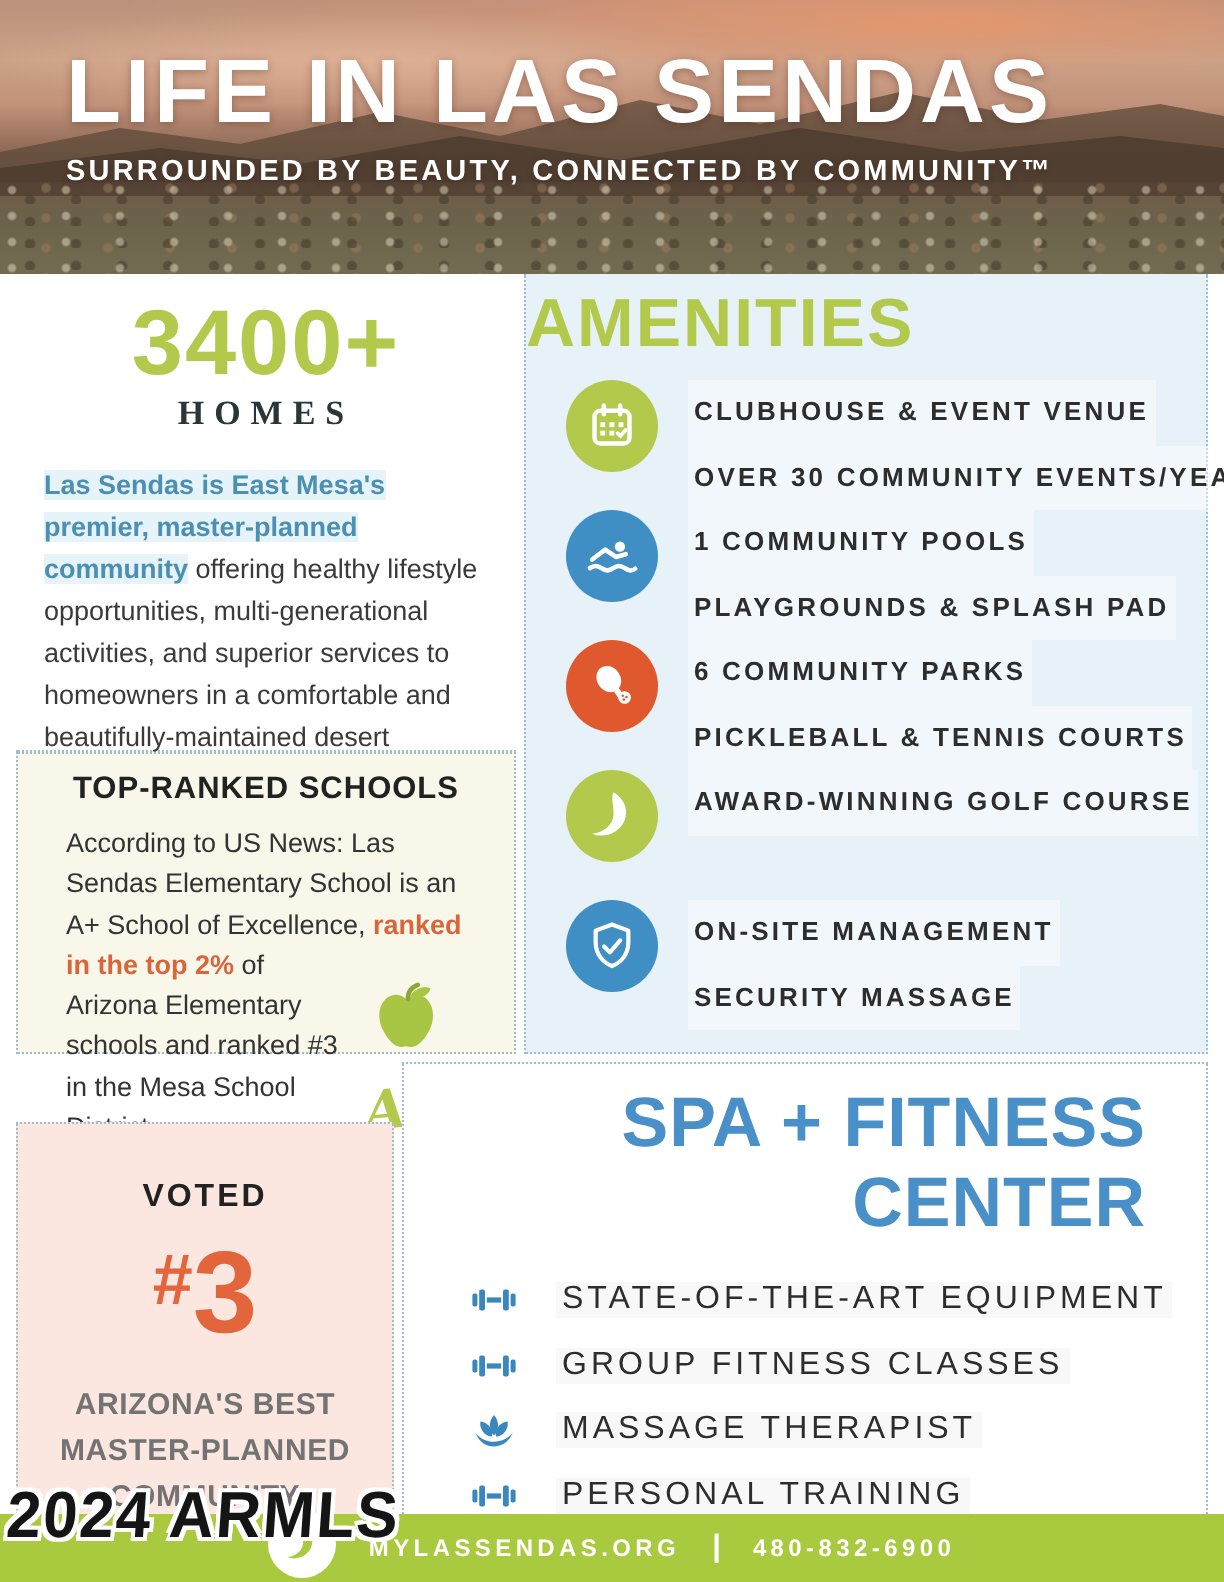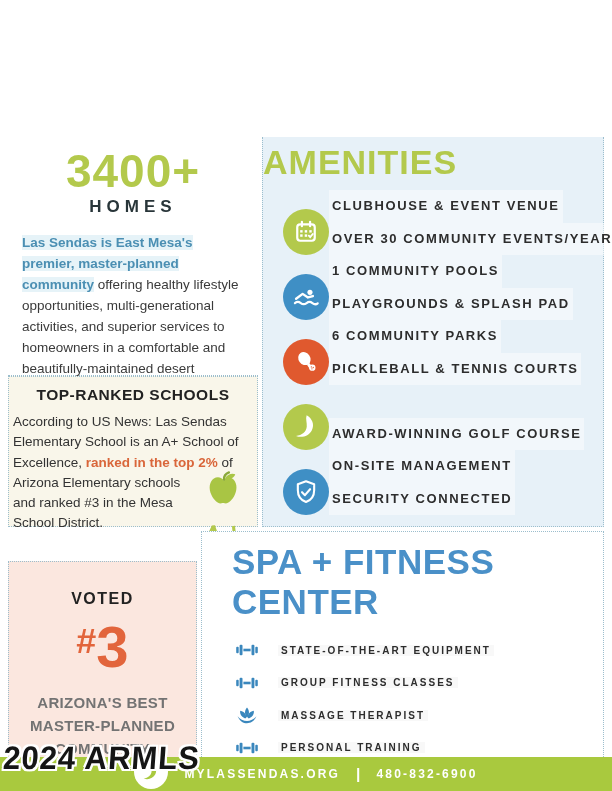--- a/index.html
+++ b/index.html
@@ -27,83 +27,94 @@
   }
   .hero-inner { position:absolute; left:33px; top:22px; z-index:3; }
   .hero-title { color:#ffffff; font-size:45px; font-weight:bold; letter-spacing:2px;
     text-shadow:0 1px 4px rgba(60,30,20,.35); line-height:1.05; }
   .hero-sub { color:#ffffff; font-size:14.5px; font-weight:bold; letter-spacing:1.6px;
     margin-top:9px; text-shadow:0 1px 3px rgba(60,30,20,.4); }
 
   
   .panel { position:absolute; }
   .homes-panel   { left:8px;  top:137px; width:250px; height:239px; background:#ffffff; border-bottom:1px dotted #9cbecd; padding:10px 14px 0; text-align:left; }
-  .schools-panel { left:8px;  top:376px; width:250px; height:151px; background:#f9f6ea; padding:9px 4px 0; }
+  .schools-panel { left:8px;  top:376px; width:250px; height:151px; background:#f9f6ea; padding:9px 24px 0; }
   .amenities-panel { left:262px; top:137px; width:342px; height:390px; background:#e7f1f8;
     border-left:1px dotted #9cbecd; border-right:1px dotted #9cbecd; border-bottom:1px dotted #9cbecd; padding:6px 0 0; }
   .award-panel { left:8px; top:561px; width:189px; height:226px; background:#fbe7df; padding:28px 10px 0; text-align:center; }
   .spa-panel   { left:201px; top:531px; width:403px; height:226px; background:#ffffff; padding:8px 0 0 30px; }
   .schools-panel, .award-panel, .spa-panel { border:1px dotted #9cbecd; }
   .spa-panel { border-bottom:none; } .award-panel { border-bottom:none; }
 
   
   .stat-number { color:#b3c94c; font-size:46px; font-weight:bold; text-align:center; letter-spacing:1px; line-height:1.05; }
-  .stat-label  { color:#283539; font-size:17px; font-weight:bold; text-align:center; letter-spacing:5px; margin-top:2px; }
+  .stat-label  { color:#283539; font-size:17px; font-weight:bold; text-align:center; letter-spacing:5px; margin-top:2px;font-family:Liberation Serif, serif; }
   .homes-text { margin-top:16px; font-size:13.5px; line-height:1.55; color:#3a3a3a; }
   .homes-lead { color:#4b8fb3; font-weight:bold; background:rgba(210,233,243,.55); }
 
   
   .schools-title { text-align:center; font-size:15.5px; font-weight:bold; color:#222; letter-spacing:.5px; margin-bottom:8px; }
   .schools-text { font-size:13.5px; line-height:1.5; color:#333; }
   .schools-hl { color:#d9663a; font-weight:bold; }
   .apple-float { float:right; width:58px; height:80px; margin:14px 0 0 6px; text-align:center; shape-outside:margin-box; }
   .aplus { display:block; color:#b3c94c; font-size:27px; font-weight:bold; font-style:italic;
     font-family:"DejaVu Serif", serif; transform:rotate(-6deg); margin-top:-4px; }
 
   
   .amen-title { text-align:left; color:#b3c94c; font-size:34px; font-weight:bold; letter-spacing:1px; margin-bottom:8px; }
-  .amenity { display:flex; align-items:flex-end; padding-left:20px; height:65px; }
+  .amenity { display:flex; align-items:flex-start; gap:15px; padding-left:20px; height:65px; }
   .circle { flex:0 0 46px; width:46px; height:46px; border-radius:50%; display:flex; align-items:center; justify-content:center; }
   .ic-green { background:#b3c94c; } .ic-blue { background:#3f8fc5; } .ic-orange { background:#e0592e; }
   .amenity-lines { display:flex; flex-direction:column; }
   .aline { font-size:13px; font-weight:bold; color:#2d2d2d; letter-spacing:1.6px; line-height:32.5px;
     background:rgba(255,255,255,.45); padding:0 3px; align-self:flex-start; white-space:nowrap; }
 
   
   .voted { font-size:16px; font-weight:bold; color:#222; letter-spacing:1.5px; }
   .rank { color:#e2653c; font-size:58px; font-weight:bold; line-height:1.15; margin:6px 0 10px; }
   .rank .hash { font-size:.62em; vertical-align:14px; }
   .award-title { font-size:15px; font-weight:bold; color:#737373; line-height:1.55; letter-spacing:.3px; }
   .award-src { margin-top:22px; color:#dd7352; font-size:15px; font-weight:bold; line-height:1.5; }
 
   
-  .spa-title { text-align:left; color:#4a90c8; font-size:35px; font-weight:bold; letter-spacing:.5px; margin:2px 30px 12px 0; }
+  .spa-title { text-align:right; color:#4a90c8; font-size:35px; font-weight:bold; letter-spacing:.5px; margin:2px 30px 12px 0; }
   .spa-item { display:flex; align-items:center; gap:16px; height:32.5px; }
   .spa-ic { flex:0 0 30px; width:30px; height:26px; display:flex; align-items:center; justify-content:center; }
-  .spa-label { font-size:10px; font-weight:bold; color:#2d2d2d; letter-spacing:2px;
+  .spa-label { font-size:16px; font-weight:normal; color:#2d2d2d; letter-spacing:2px;
     background:rgba(245,245,245,.7); padding:0 3px; white-space:nowrap; }
 
   
   .footer { position:absolute; left:0; top:757px; width:612px; height:34px; background:#a9c93e;
     display:flex; align-items:center; justify-content:center; gap:16px; }
   .footer-logo { width:34px; height:34px; border-radius:50%; background:#ffffff; display:flex;
     align-items:center; justify-content:center; margin-top:-4px; }
   .footer-text { color:#ffffff; font-size:12px; font-weight:bold; letter-spacing:2.2px; }
   .footer-sep { color:#ffffff; font-weight:bold; font-size:15.5px; }
 
   
   .watermark { position:absolute; left:2px; top:741px; z-index:9; color:#151515; font-size:31px; font-weight:bold;
     letter-spacing:1px; transform:skewX(-4deg) scaleY(1.05); transform-origin:left bottom;
     text-shadow:-2px -2px 0 #fff, 2px -2px 0 #fff, -2px 2px 0 #fff, 2px 2px 0 #fff, 0 2px 0 #fff, 2px 0 0 #fff; }
 </style>
 </head>
 <body>
 
 <div class="page">
 
+  <div class="hero">
+    <svg class="hero-mtn" viewBox="0 0 612 60" preserveAspectRatio="none">
+      <path d="M0,38 L60,26 L120,34 L190,18 L250,30 L320,12 L380,24 L450,8 L520,22 L580,14 L612,20 L612,60 L0,60 Z" fill="#5d4a3a" opacity=".75"></path>
+      <path d="M0,46 L80,36 L150,44 L230,30 L310,42 L400,26 L480,38 L560,30 L612,36 L612,60 L0,60 Z" fill="#4c3c2f" opacity=".85"></path>
+    </svg>
+    <div class="hero-ground"></div>
+    <div class="hero-inner">
+      <div class="hero-title">LIFE IN LAS SENDAS</div>
+      <div class="hero-sub">SURROUNDED BY BEAUTY, CONNECTED BY COMMUNITY™</div>
+    </div>
+  </div>
 
   <div class="panel homes-panel">
     <div class="stat-number">3400+</div>
     <div class="stat-label">HOMES</div>
     <div class="homes-text">
       <span class="homes-lead">Las Sendas is East Mesa's premier, master-planned community</span><span> offering healthy lifestyle opportunities, multi-generational activities, and superior services to homeowners in a comfortable and beautifully-maintained desert environment with scenic mountain and valley views.</span>
     </div>
   </div>
 
   <div class="panel amenities-panel">
@@ -177,21 +188,21 @@
 
     <div class="amenity">
       <span class="circle ic-blue">
         <svg width="28" height="28" viewBox="0 0 24 24">
           <path d="M12 2.8l7 2.6v5c0 5-2.9 8.6-7 10.2-4.1-1.6-7-5.2-7-10.2v-5z" fill="none" stroke="#fff" stroke-width="1.8" stroke-linejoin="round"></path>
           <path d="M8.6 12.2l2.5 2.5 4.4-5.1" stroke="#fff" stroke-width="1.8" fill="none" stroke-linecap="round" stroke-linejoin="round"></path>
         </svg>
       </span>
       <div class="amenity-lines">
         <span class="aline">ON-SITE MANAGEMENT</span>
-        <span class="aline">SECURITY CONNECTED</span>
+        <span class="aline">SECURITY MASSAGE</span>
       </div>
     </div>
   </div>
 
   <div class="panel schools-panel">
     <div class="schools-title">TOP-RANKED SCHOOLS</div>
     <div class="schools-text">
       <span>According to US News: Las Sendas Elementary School is an A+ School of Excellence, </span><span class="apple-float"><svg width="46" height="46" viewBox="0 0 40 40">
           <path d="M20 12c-1.8-3-5.8-4-8.8-1.9-3.9 2.8-4.9 8.8-2 14.5 2.2 4.5 5.9 7.9 8.7 7 1-.3 1.6-.3 2.6 0 2.8.9 6.5-2.5 8.7-7 2.9-5.7 1.9-11.7-2-14.5-3-2.1-6.9-1.1-7.2 1.9z" fill="#a9c544"></path>
           <path d="M20 11c-.2-3 1.5-5.2 4.3-6.3" stroke="#8aa83a" stroke-width="2" fill="none" stroke-linecap="round"></path>

